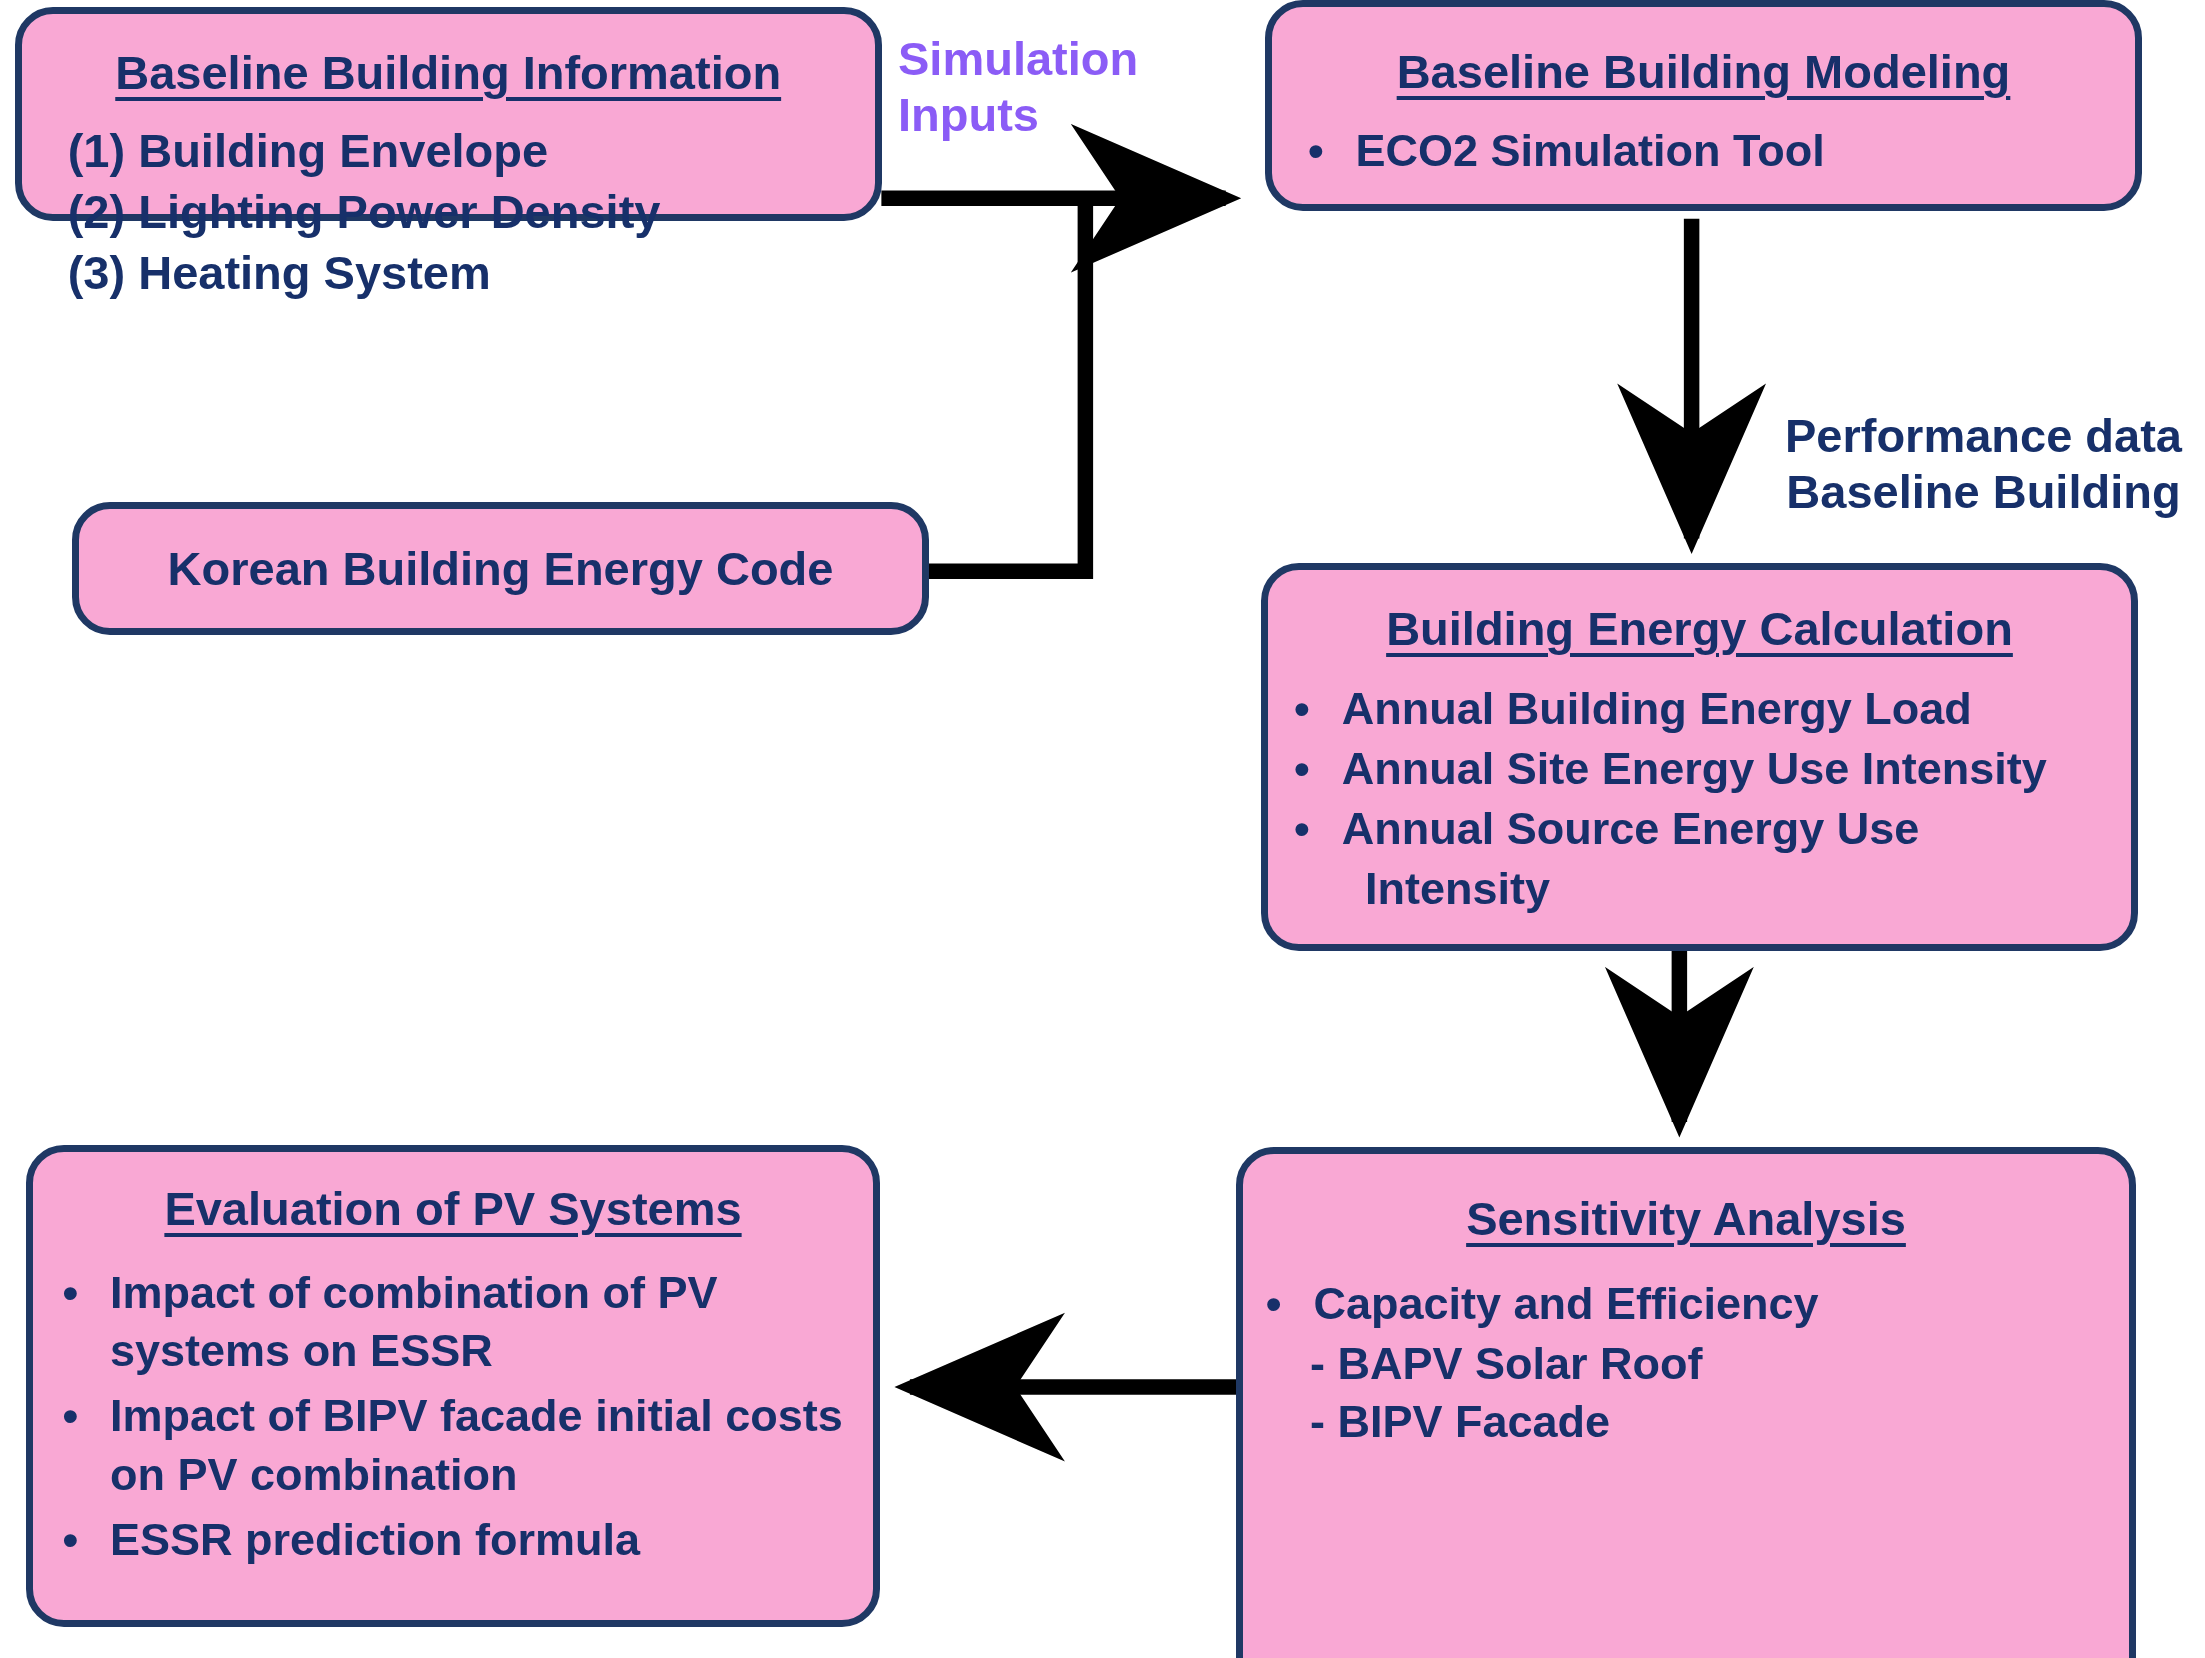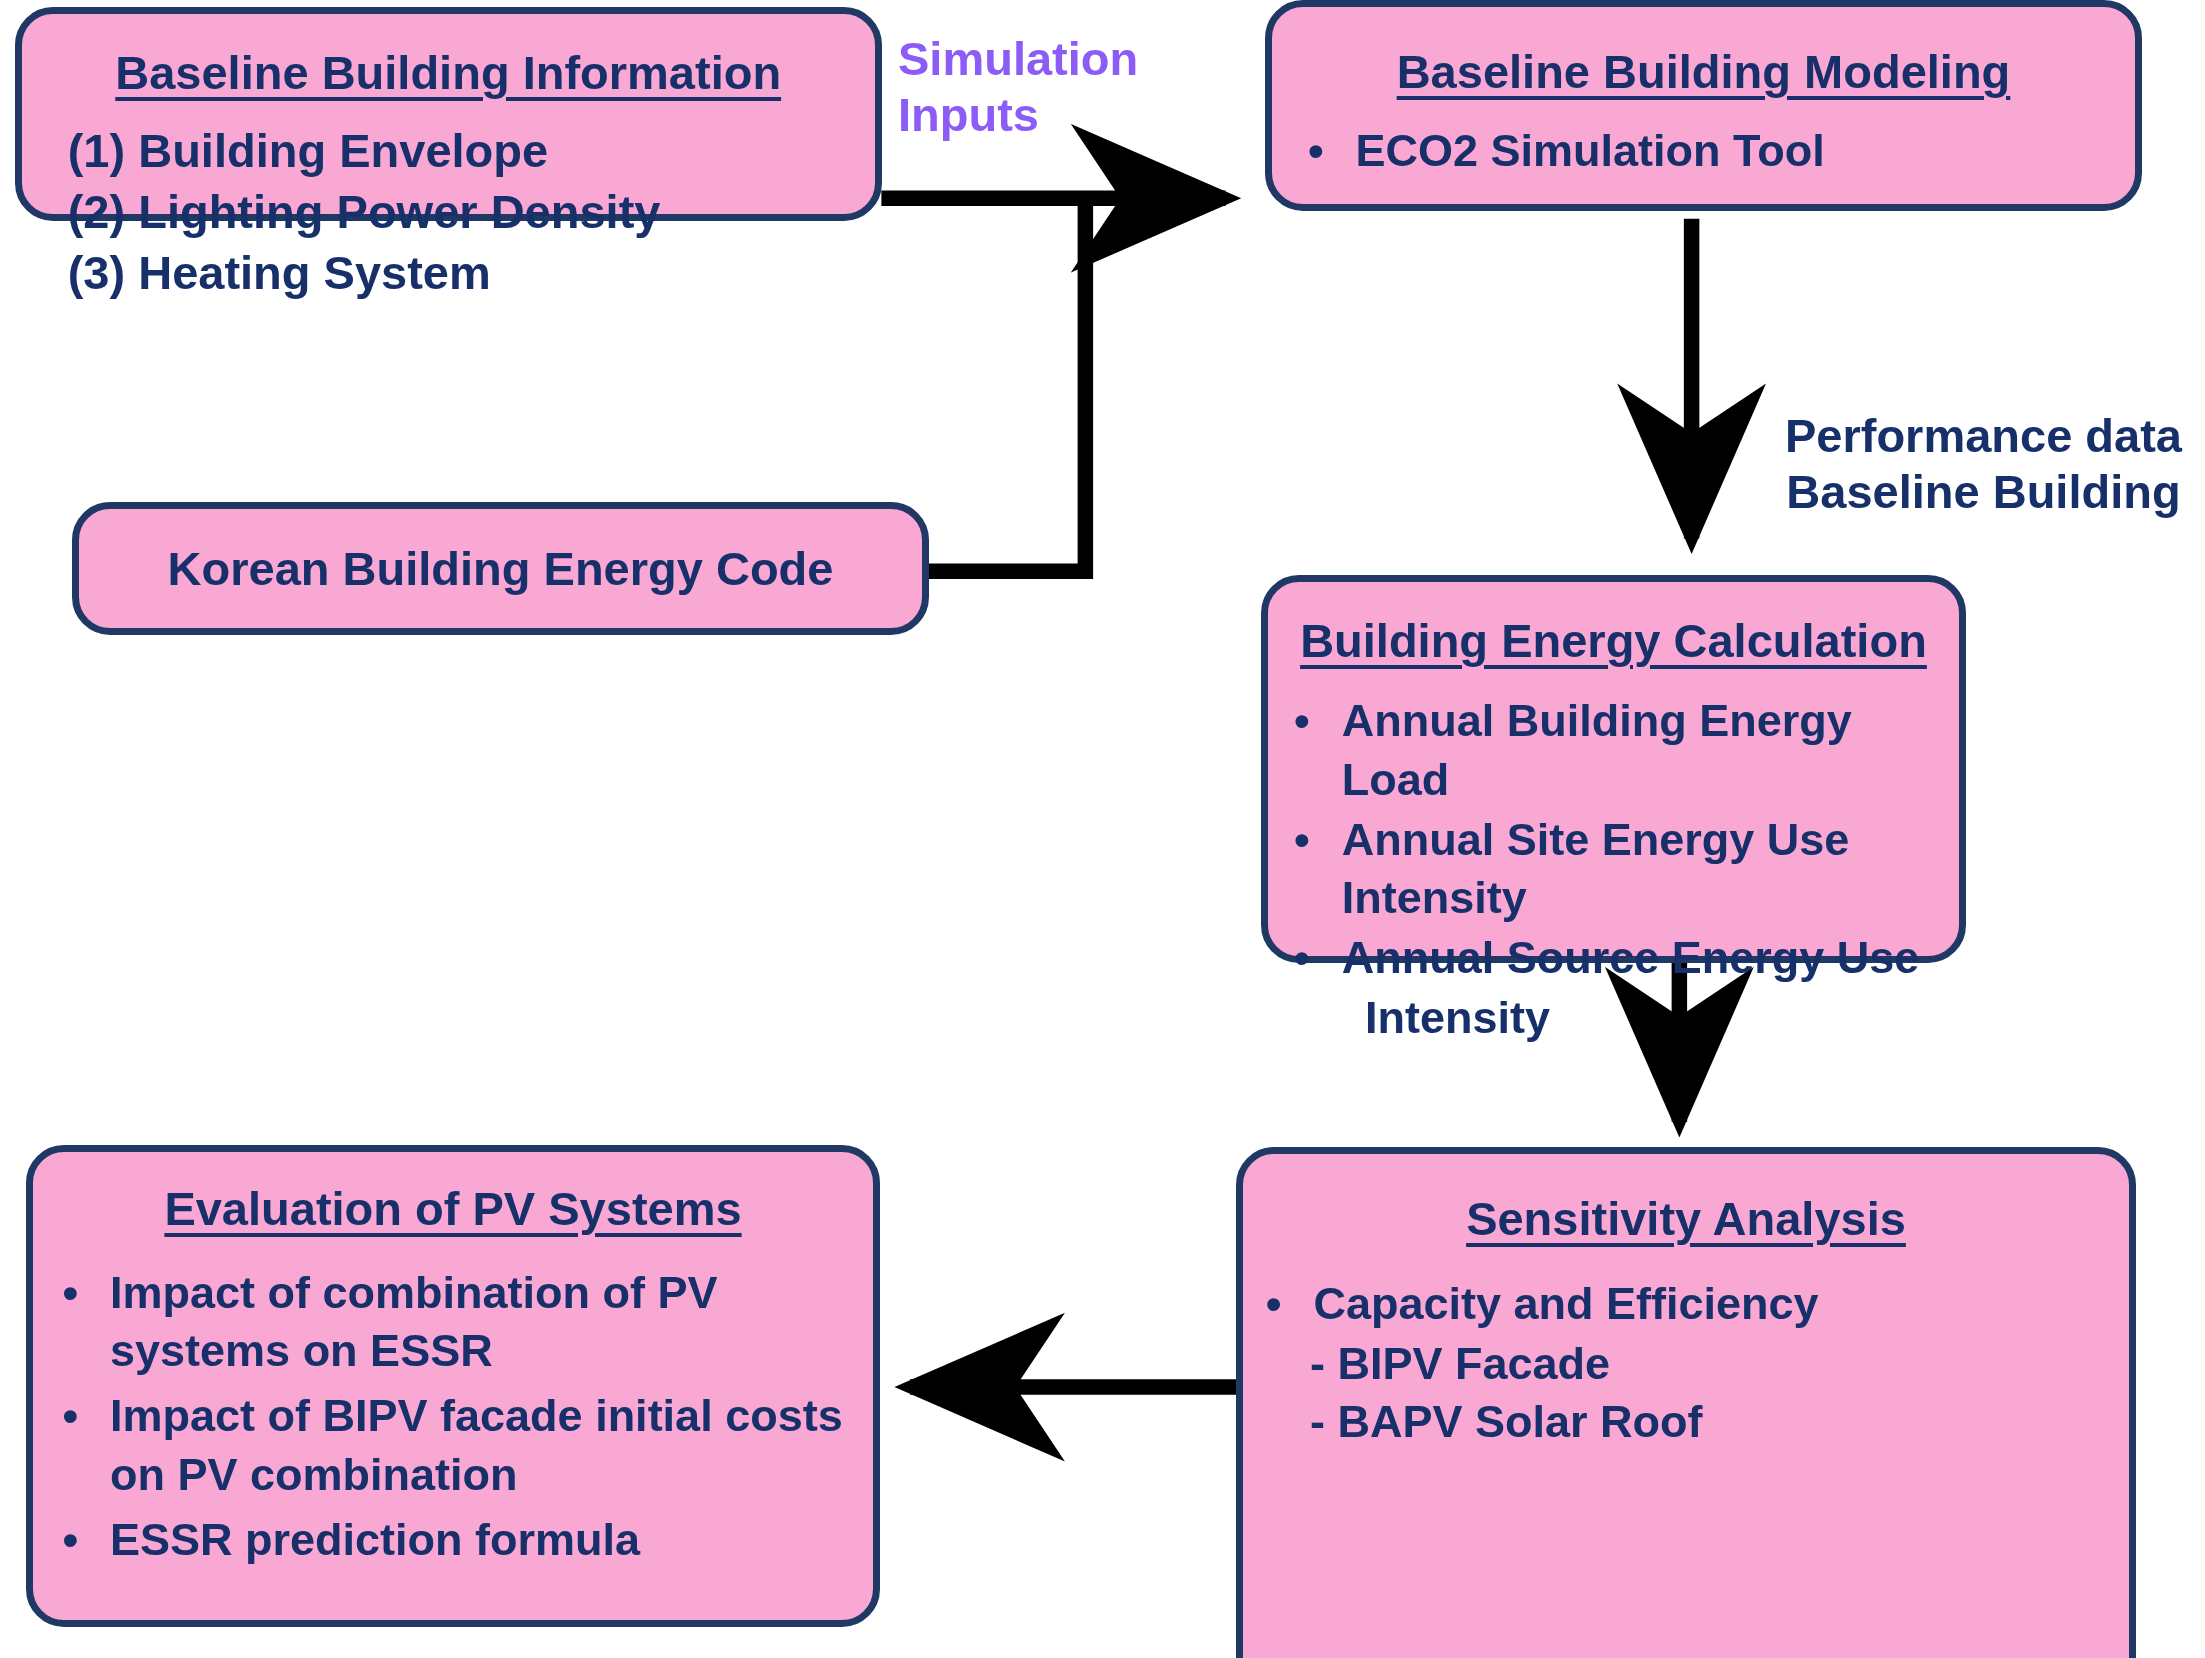--- a/index.html
+++ b/index.html
@@ -108,21 +108,21 @@
     width: 2205px;
     height: 1658px;
     z-index: 2;
     pointer-events: none;
   }
 
   
   #box-baseline-info   { left: 14.7px;   top: 6.5px;    width: 867px; height: 214px; }
   #box-baseline-model  { left: 1265px; top: 0;   width: 877px; height: 211px; }
   #box-korean-code     { left: 72px;   top: 502px;  width: 857px; height: 133px; }
-  #box-energy-calc     { left: 1261px; top: 563px;  width: 705px; height: 388px; margin-top: 12px; }
+  #box-energy-calc     { left: 1261px; top: 563px;  width: 877px; height: 388px; }
   #box-sensitivity     { left: 1236px; top: 1147px; width: 900px; height: 608px; }
   #box-evaluation      { left: 26px;   top: 1145px; width: 854px; height: 482px; }
 
   .pad-info   { padding: 33px 0 0 0; }
   .pad-model  { padding: 39px 0 0 0; }
   .pad-korean { padding: 0; height: 100%; display: flex; align-items: center; justify-content: center; }
   .pad-calc   { padding: 33px 0 0 0; }
   .pad-sens   { padding: 39px 0 0 0; }
   .pad-eval   { padding: 31px 0 0 0; }
 
@@ -227,22 +227,22 @@
     <div class="pad-sens">
       <div class="title-wrap">
         <span class="box-title">Sensitivity Analysis</span>
       </div>
       <ul class="bullet-list" style="margin-top:29px; padding-left:11.4px;">
         <li>
           <span class="bullet-dot">•</span>
           <span>Capacity and Efficiency</span>
         </li>
       </ul>
+      <div class="sub-line" style="padding-left:67px;">-  BAPV Solar Roof</div>
       <div class="sub-line" style="padding-left:67px;">-  BIPV Facade</div>
-      <div class="sub-line" style="padding-left:67px;">-  BAPV Solar Roof</div>
     </div>
   </div>
 
   <div class="box" id="box-evaluation">
     <div class="pad-eval">
       <div class="title-wrap">
         <span class="box-title">Evaluation of PV Systems</span>
       </div>
       <ul class="bullet-list" style="margin-top:28px; padding-left:18px; padding-right:28px;">
         <li style="margin-bottom:6.5px;">

